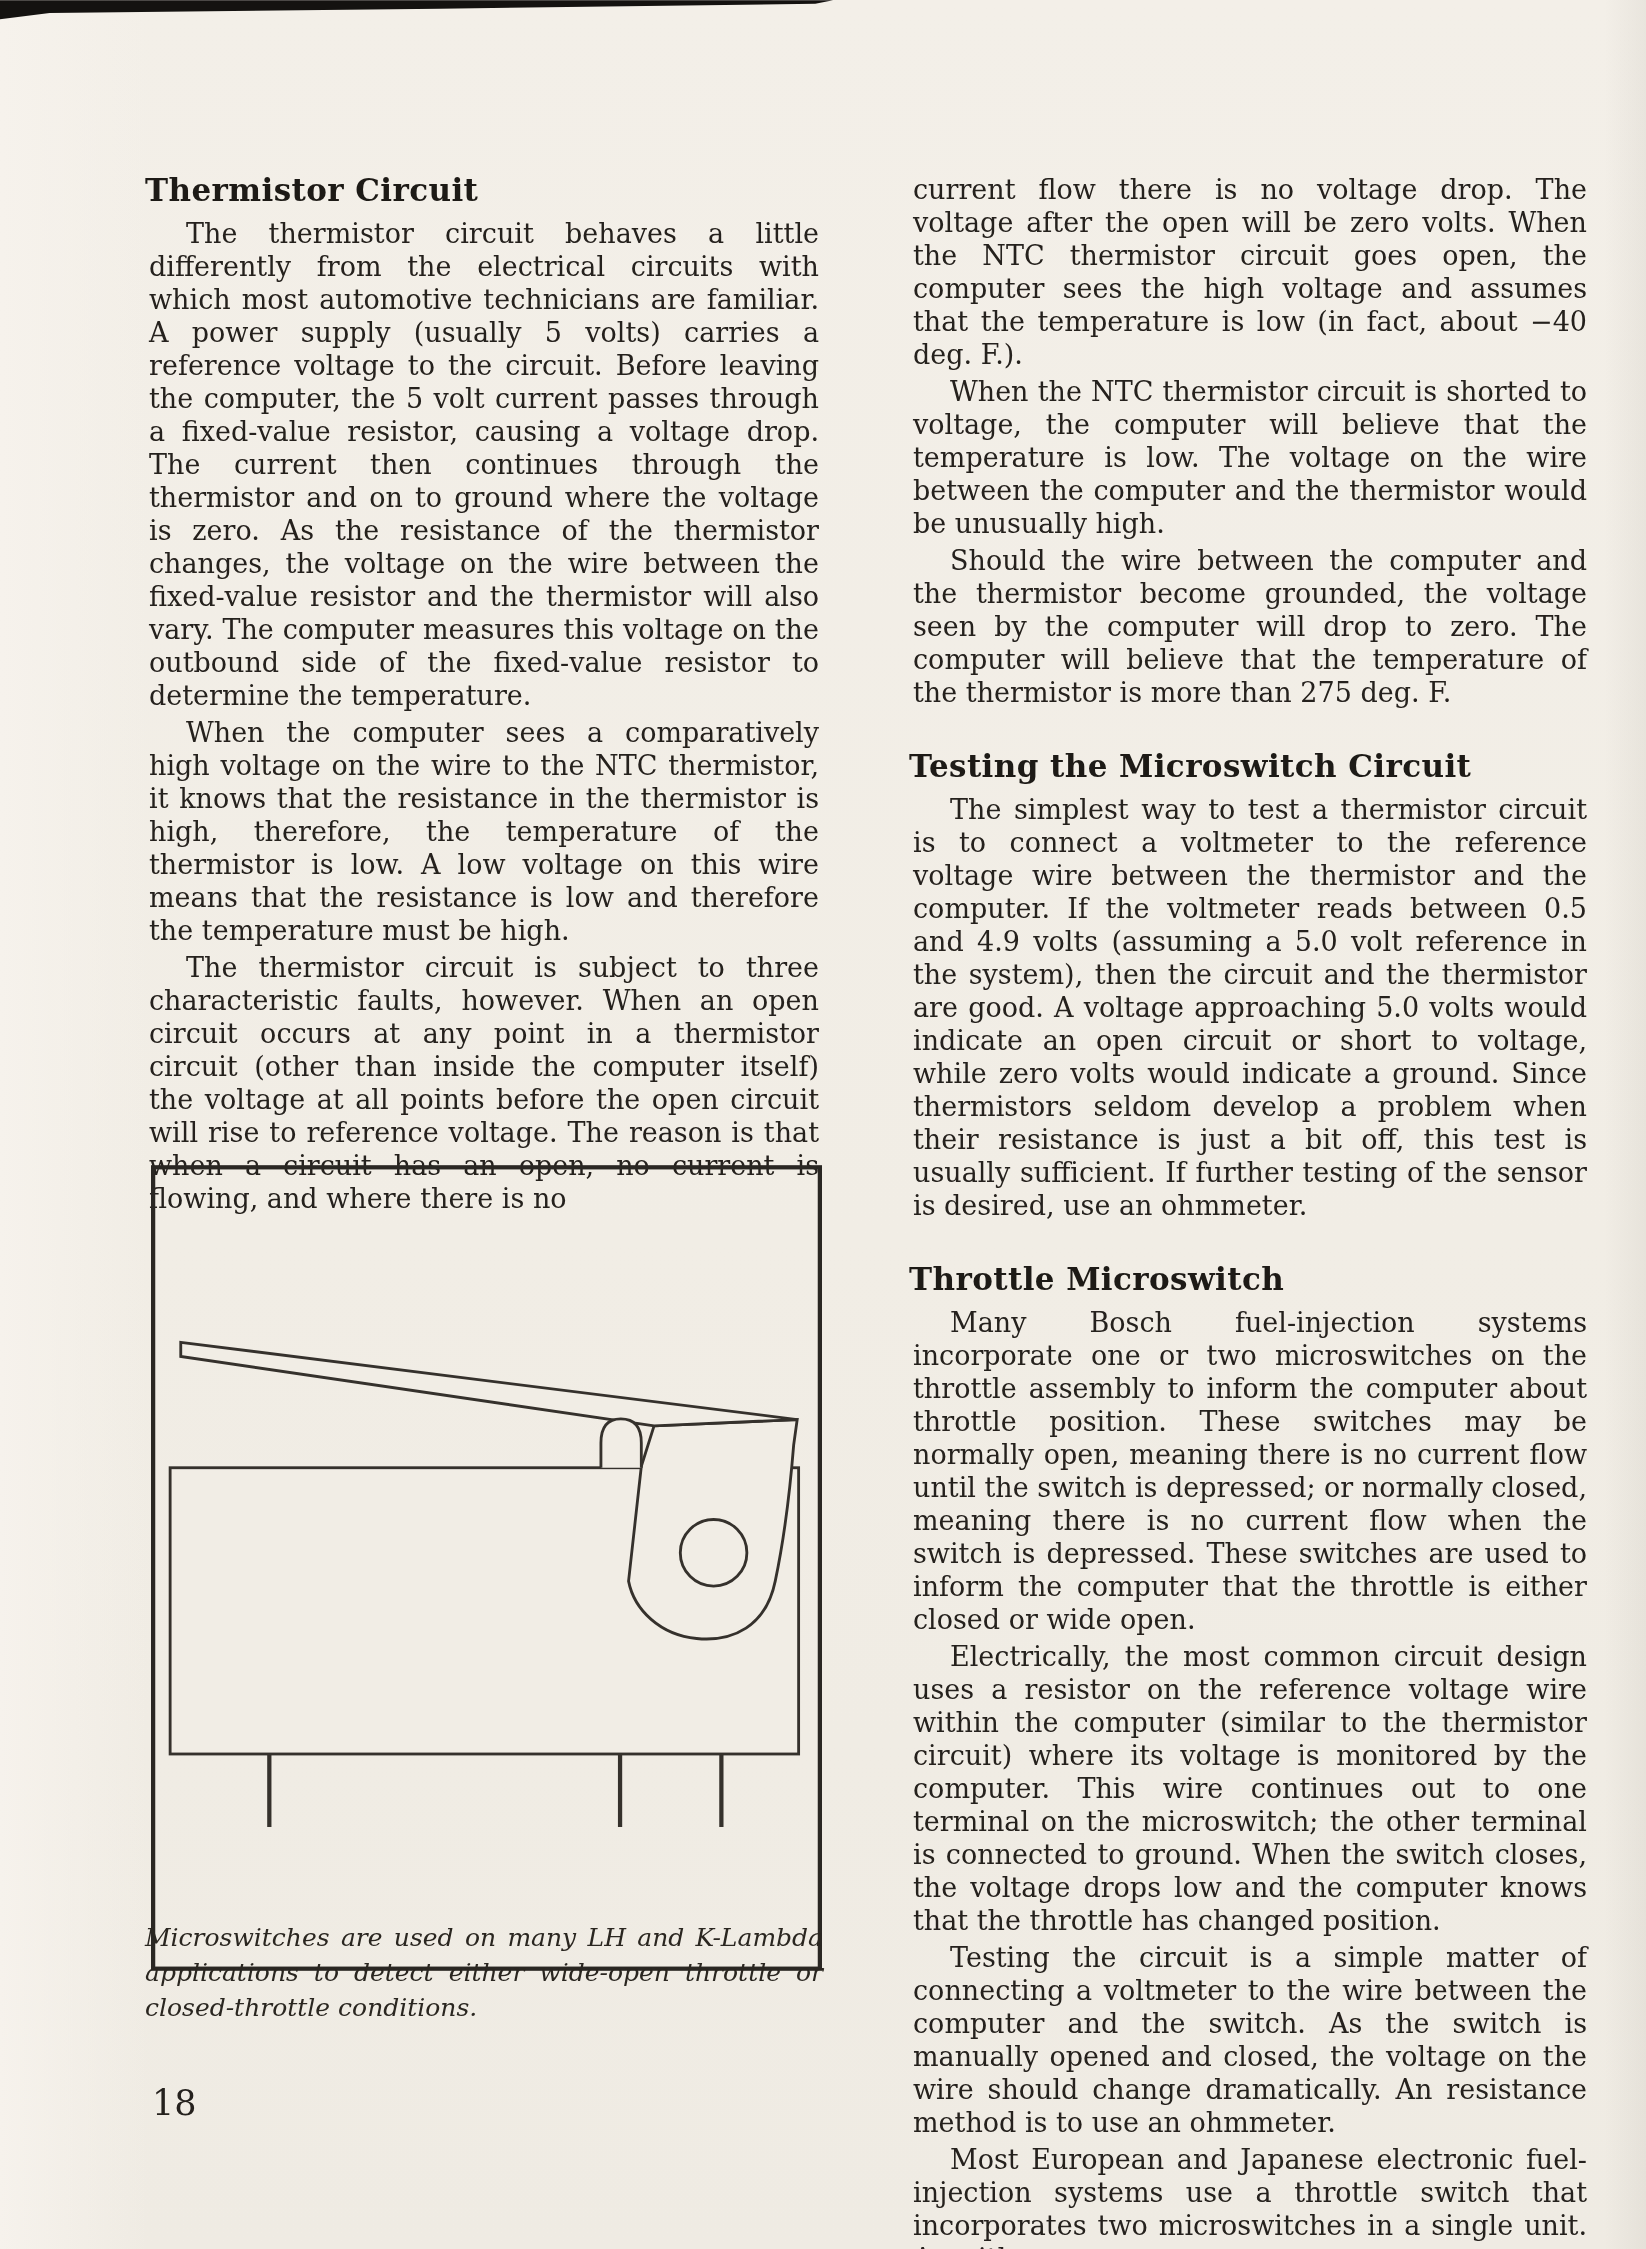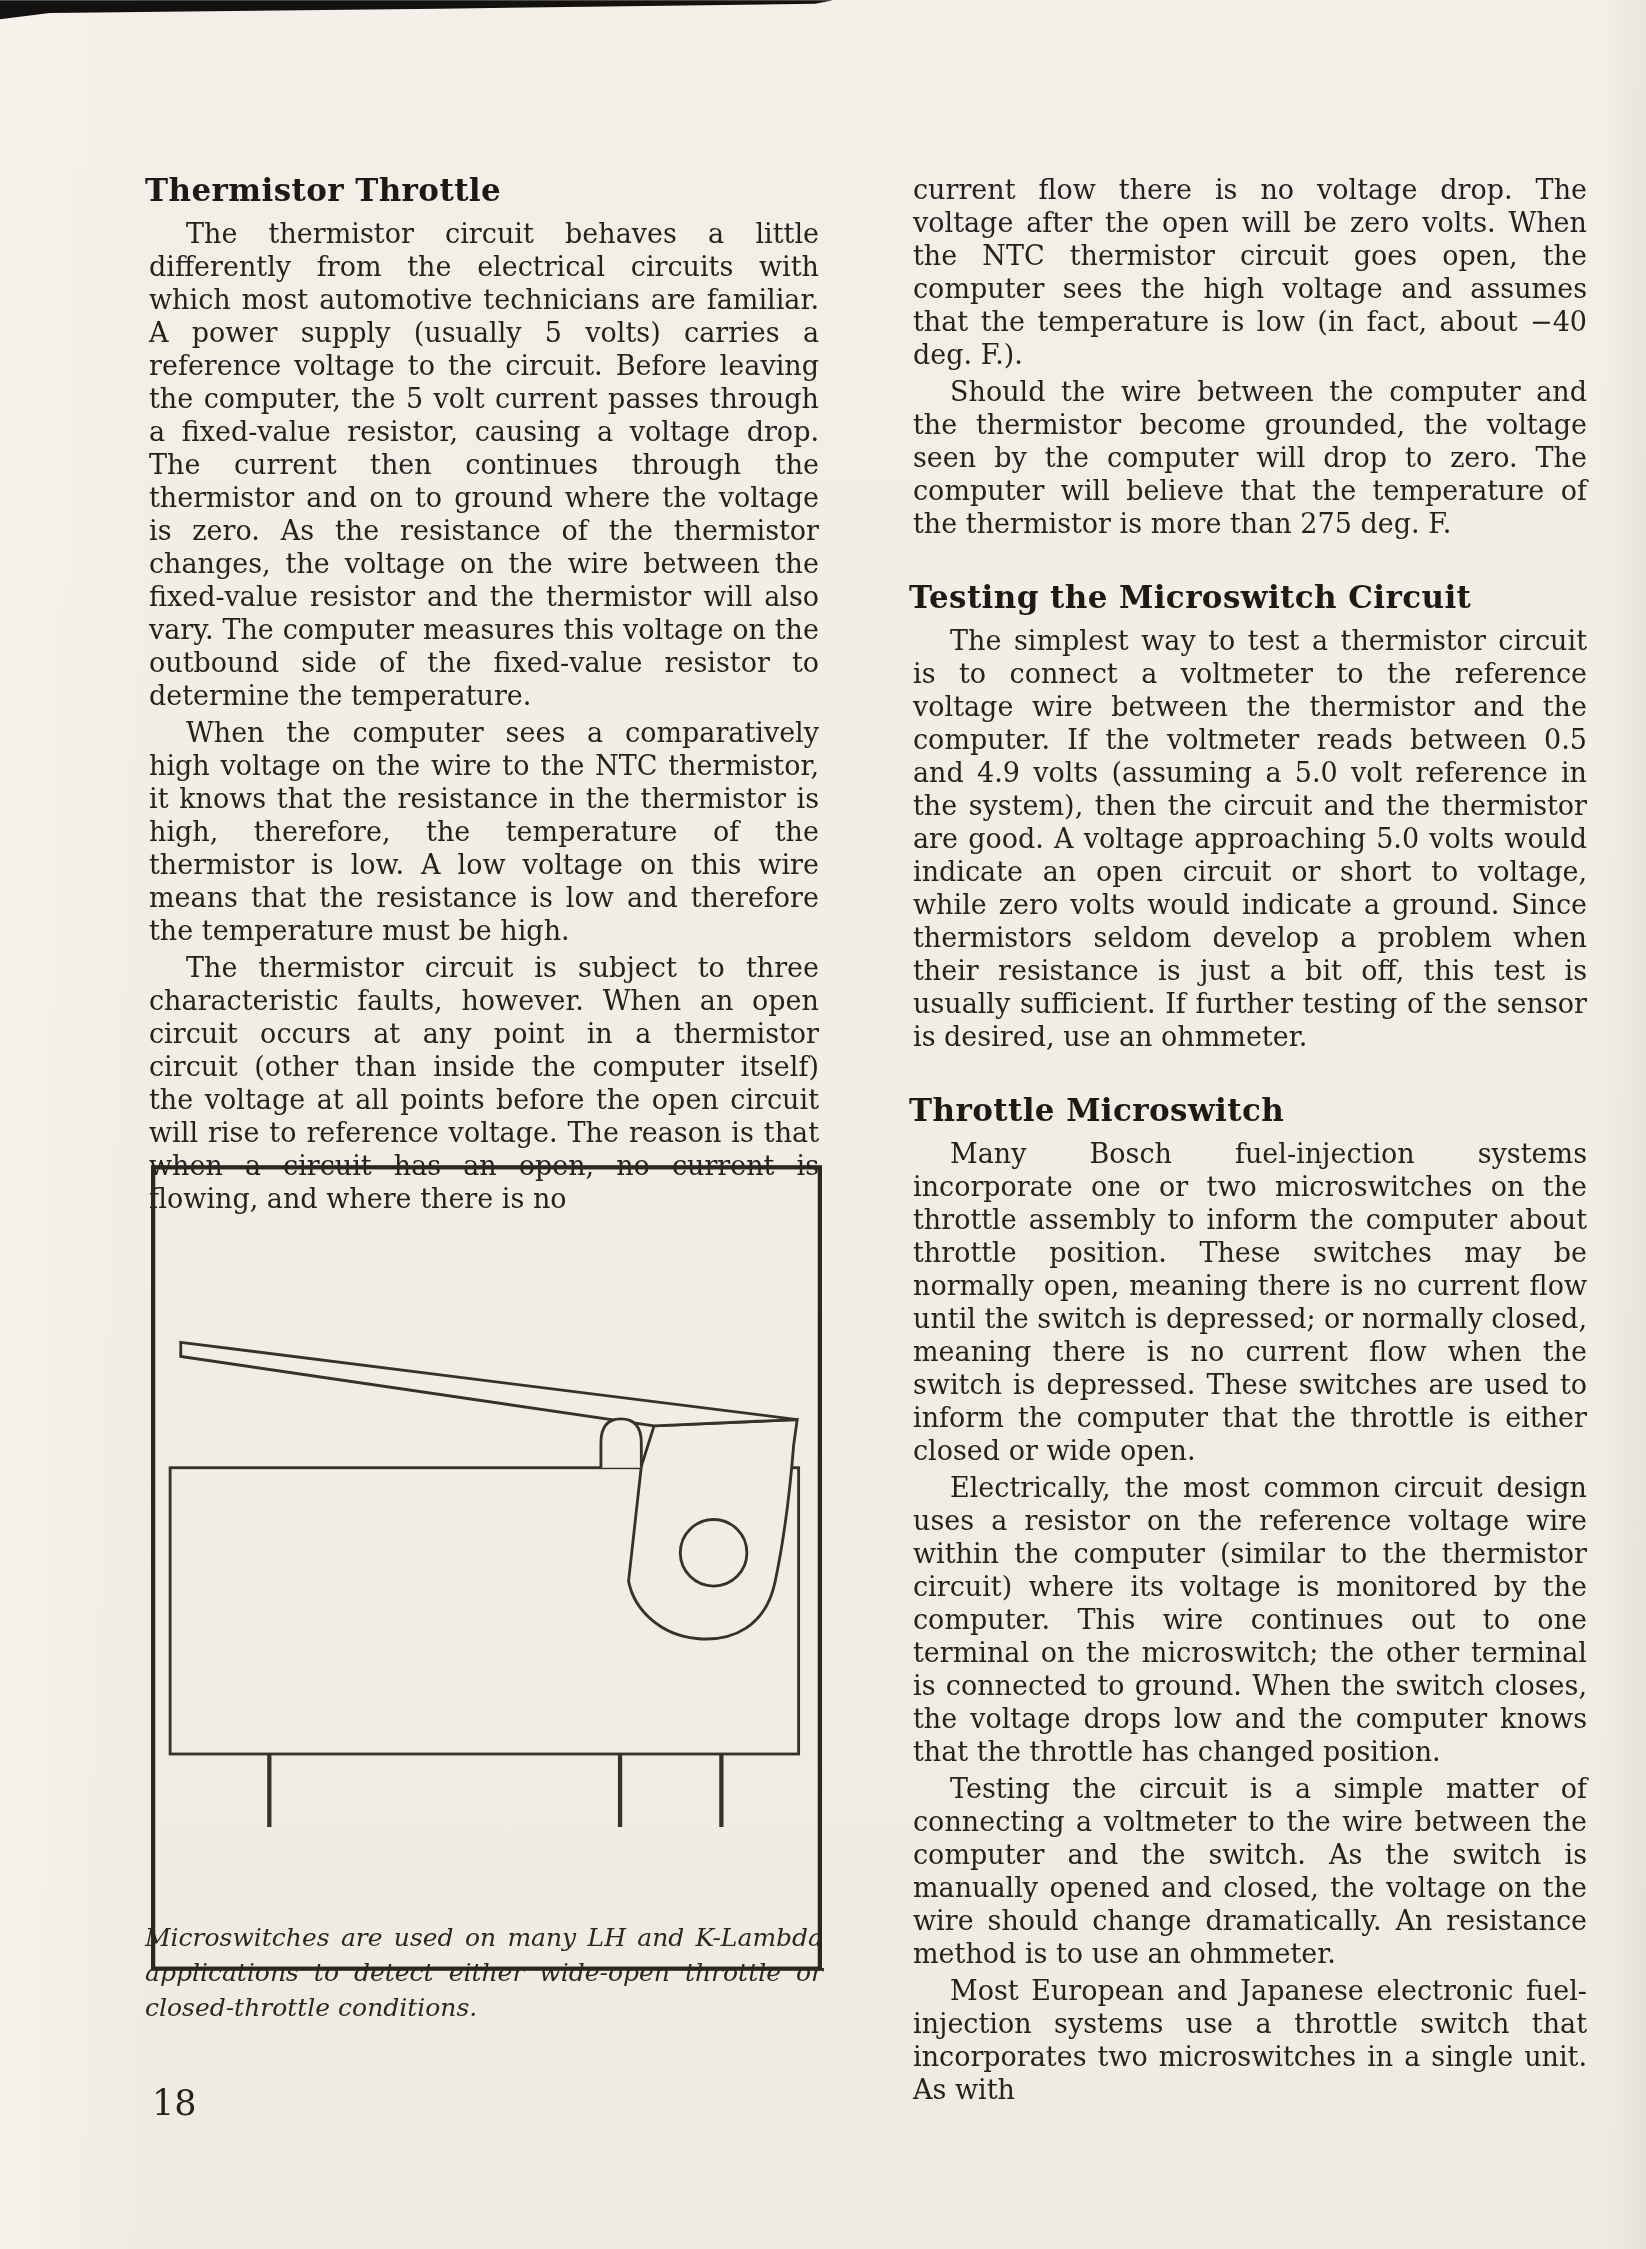--- a/index.html
+++ b/index.html
@@ -36,21 +36,21 @@
 </head>
 <body>
 
 <div class="page">
 
   <svg class="scan-top" width="1647" height="23" viewBox="0 0 2323 32">
     <polygon points="0,0 1175,0 1150,5 620,12 70,18 0,27" fill="#141210"></polygon>
   </svg>
 
   <div class="col col-left">
-    <h2 class="first">Thermistor Throttle</h2>
+    <h2 class="first">Thermistor Circuit</h2>
     <p>The thermistor circuit behaves a little differently from the electrical circuits with which most automotive technicians are familiar. A power supply (usually 5 volts) carries a reference voltage to the circuit. Before leaving the computer, the 5 volt current passes through a fixed-value resistor, causing a voltage drop. The current then continues through the thermistor and on to ground where the voltage is zero. As the resistance of the thermistor changes, the voltage on the wire between the fixed-value resistor and the thermistor will also vary. The computer measures this voltage on the outbound side of the fixed-value resistor to determine the temperature.</p>
     <p>When the computer sees a comparatively high voltage on the wire to the NTC thermistor, it knows that the resistance in the thermistor is high, therefore, the temperature of the thermistor is low. A low voltage on this wire means that the resistance is low and therefore the temperature must be high.</p>
     <p>The thermistor circuit is subject to three characteristic faults, however. When an open circuit occurs at any point in a thermistor circuit (other than inside the computer itself) the voltage at all points before the open circuit will rise to reference voltage. The reason is that when a circuit has an open, no current is flowing, and where there is no</p>
   </div>
 
   <div class="figure-box">
     <svg viewBox="0 0 947 1137" width="671" height="806">
 
       <rect x="3" y="3" width="941" height="1131" fill="none" stroke="#2a2723" stroke-width="6"></rect>
 
@@ -66,20 +66,21 @@
       <path d="M635,427 L635,392 Q635,358 663,358 Q692,358 692,392 L692,427" fill="#f1ede5" stroke="#35312c" stroke-width="4"></path>
     </svg>
   </div>
 
   <div class="caption">Microswitches are used on many LH and K-Lambda applications to detect either wide-open throttle or closed-throttle conditions.</div>
 
   <div class="page-number">18</div>
 
   <div class="col col-right">
     <p class="no-indent">current flow there is no voltage drop. The voltage after the open will be zero volts. When the NTC thermistor circuit goes open, the computer sees the high voltage and assumes that the temperature is low (in fact, about −40 deg. F.).</p>
+    <p>When the NTC thermistor circuit is shorted to voltage, the computer will believe that the temperature is low. The voltage on the wire between the computer and the thermistor would be unusually high.</p>
     <p>Should the wire between the computer and the thermistor become grounded, the voltage seen by the computer will drop to zero. The computer will believe that the temperature of the thermistor is more than 275 deg. F.</p>
 
     <h2>Testing the Microswitch Circuit</h2>
     <p>The simplest way to test a thermistor circuit is to connect a voltmeter to the reference voltage wire between the thermistor and the computer. If the voltmeter reads between 0.5 and 4.9 volts (assuming a 5.0 volt reference in the system), then the circuit and the thermistor are good. A voltage approaching 5.0 volts would indicate an open circuit or short to voltage, while zero volts would indicate a ground. Since thermistors seldom develop a problem when their resistance is just a bit off, this test is usually sufficient. If further testing of the sensor is desired, use an ohmmeter.</p>
 
     <h2>Throttle Microswitch</h2>
     <p>Many Bosch fuel-injection systems incorporate one or two microswitches on the throttle assembly to inform the computer about throttle position. These switches may be normally open, meaning there is no current flow until the switch is depressed; or normally closed, meaning there is no current flow when the switch is depressed. These switches are used to inform the computer that the throttle is either closed or wide open.</p>
     <p>Electrically, the most common circuit design uses a resistor on the reference voltage wire within the computer (similar to the thermistor circuit) where its voltage is monitored by the computer. This wire continues out to one terminal on the microswitch; the other terminal is connected to ground. When the switch closes, the voltage drops low and the computer knows that the throttle has changed position.</p>
     <p>Testing the circuit is a simple matter of connecting a voltmeter to the wire between the computer and the switch. As the switch is manually opened and closed, the voltage on the wire should change dramatically. An resistance method is to use an ohmmeter.</p>
 

